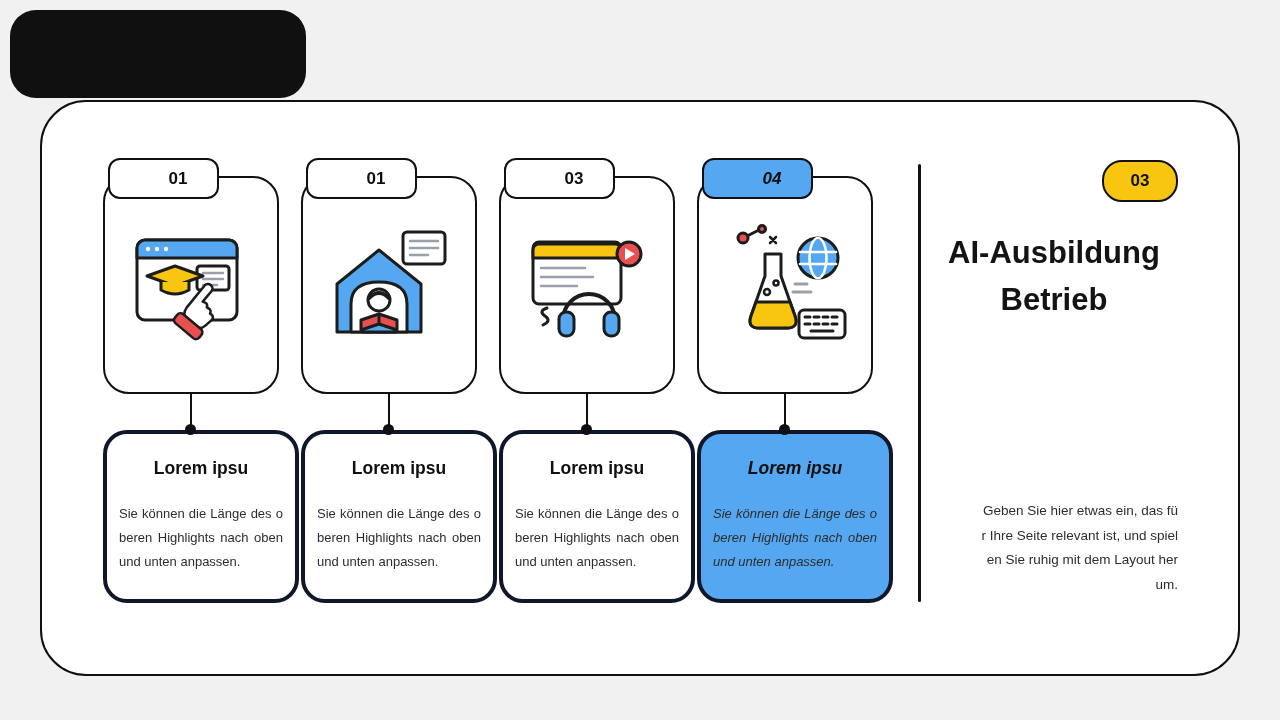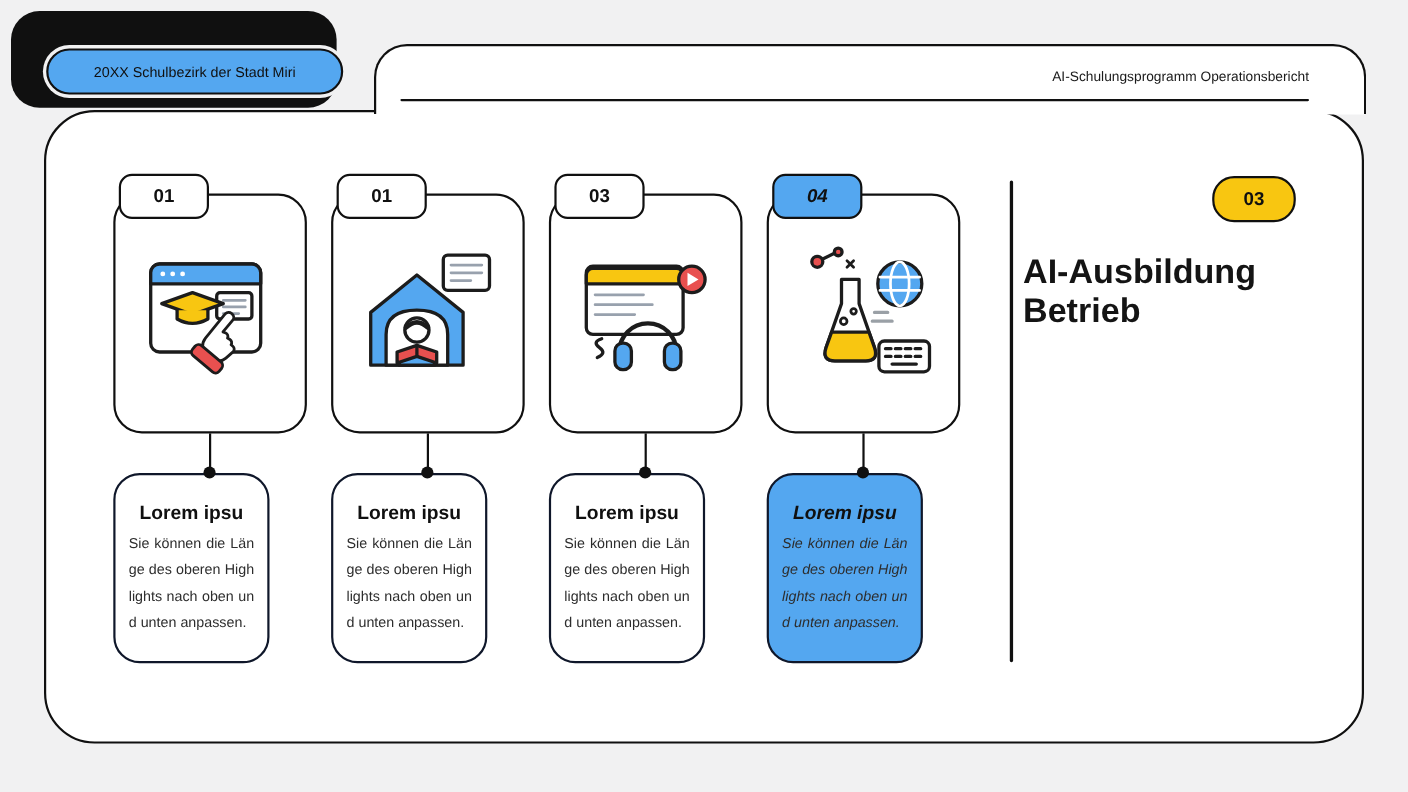--- a/index.html
+++ b/index.html
@@ -19,59 +19,52 @@
   .badge-blue { position:absolute; left:42px; top:44px; width:266px; height:38px;
     background:#54a7f0; border:2px solid #101010; border-radius:21px;
     box-shadow:0 0 0 3px #f1f1f2; display:flex; align-items:center; justify-content:center;
     font-size:13px; z-index:3; }
   .main { position:absolute; left:40px; top:100px; width:1196px; height:572px;
     background:#fff; border:2px solid #101010; border-radius:46px; z-index:1; }
 
   .col { position:absolute; top:158px; width:176px; height:450px; z-index:4; }
   .tab { position:absolute; left:5px; top:0; width:78px; height:37px; background:#fff;
     border:2px solid #101010; border-radius:12px; display:flex; align-items:center;
-    justify-content:center; font-size:17px; font-weight:600; z-index:2; }
+    justify-content:center; font-size:17px; font-weight:600; z-index:2;padding-left:29px; }
   .icon-card { position:absolute; left:0; top:18px; width:176px; height:218px; background:#fff;
     border:2px solid #101010; border-radius:26px; display:flex; align-items:center;
     justify-content:center; z-index:1; box-sizing:border-box; }
   .connector { position:absolute; left:87px; top:236px; width:2px; height:37px; background:#101010; }
   .dot { position:absolute; left:82px; top:266px; width:11px; height:11px;
     background:#101010; border-radius:50%; z-index:2; }
-  .text-card { position:absolute; left:0; top:272px; width:142px; height:173px; background:#fff;
-    border:2px solid #0f172a; border-radius:24px; box-sizing:border-box; text-align:center; }
+  .text-card { position:absolute; left:0; top:272px; width:196px; height:173px; background:#fff;
+    border:4px solid #0f172a; border-radius:24px; box-sizing:border-box; text-align:center; }
   .card-title { margin-top:24px; font-size:17.5px; font-weight:600; color:#101010; }
-  .card-body { margin:5px 12px 0; font-size:13px; line-height:24px; color:#2d2d2d;
+  .card-body { margin:23px 12px 0; font-size:13px; line-height:24px; color:#2d2d2d;
     text-align:justify; word-break:break-all; }
   .hl { background:#54a7f0;font-style:italic; }
 
   .divider { position:absolute; left:918px; top:164px; width:3px; height:438px;
     background:#101010; border-radius:2px; z-index:4; }
   .ybadge { position:absolute; left:1102px; top:160px; width:72px; height:38px;
     background:#f8c611; border:2px solid #101010; border-radius:20px;
     display:flex; align-items:center; justify-content:center; font-size:17px; font-weight:600; z-index:4; }
-  .rtitle { position:absolute; left:930px; top:229px; width:248px; text-align:left;
-    font-size:31px; line-height:36px; font-weight:600; color:#141414; z-index:4; }
+  .rtitle { position:absolute; left:930px; top:229px; width:248px; text-align:center;
+    font-size:31px; line-height:47px; font-weight:600; color:#141414; z-index:4; }
   .rbody { position:absolute; left:980px; top:499px; width:198px; text-align:right;
     font-size:13.5px; line-height:24.5px; color:#2d2d2d; word-break:break-all; z-index:4; }
 </style>
 </head>
 <body>
 
 <div class="stage">
 
   <div class="black-shape"></div>
 
-  <div class="topbar">
-    <div class="topbar-text">AI-Schulungsprogramm Operationsbericht</div>
-    <div class="topbar-rule"></div>
-  </div>
 
-  <div class="badge-blue">
-    <span>20XX Schulbezirk der Stadt Miri</span>
-  </div>
 
   <div class="main"></div>
 
   <div class="col" style="left:103px">
     <div class="tab">
       <span>01</span>
     </div>
     <div class="icon-card">
       <svg width="140" height="130" viewBox="0 0 140 130">
         <g stroke="#1c1c1c" stroke-width="3" stroke-linejoin="round" stroke-linecap="round" fill="none">
@@ -186,14 +179,15 @@
   </div>
 
   <div class="divider"></div>
 
   <div class="ybadge">
     <span>03</span>
   </div>
 
   <div class="rtitle">AI-Ausbildung Betrieb</div>
 
+  <div class="rbody">Geben Sie hier etwas ein, das für Ihre Seite relevant ist, und spielen Sie ruhig mit dem Layout herum.</div>
 
 </div>
 
 </body></html>

